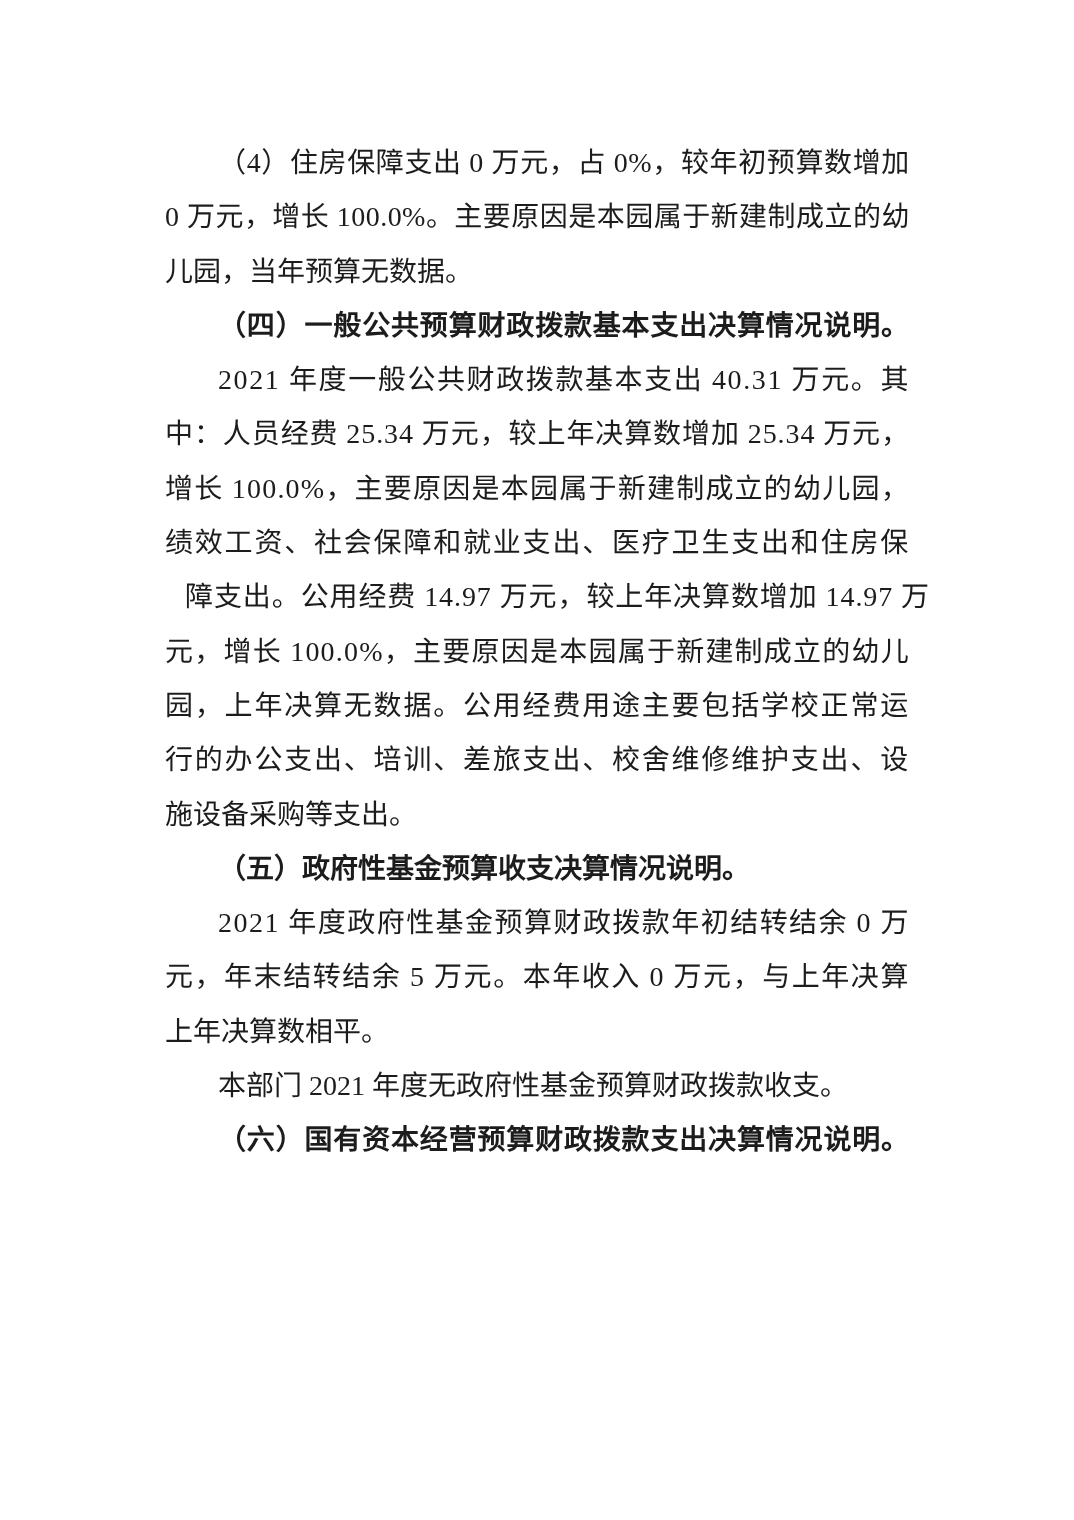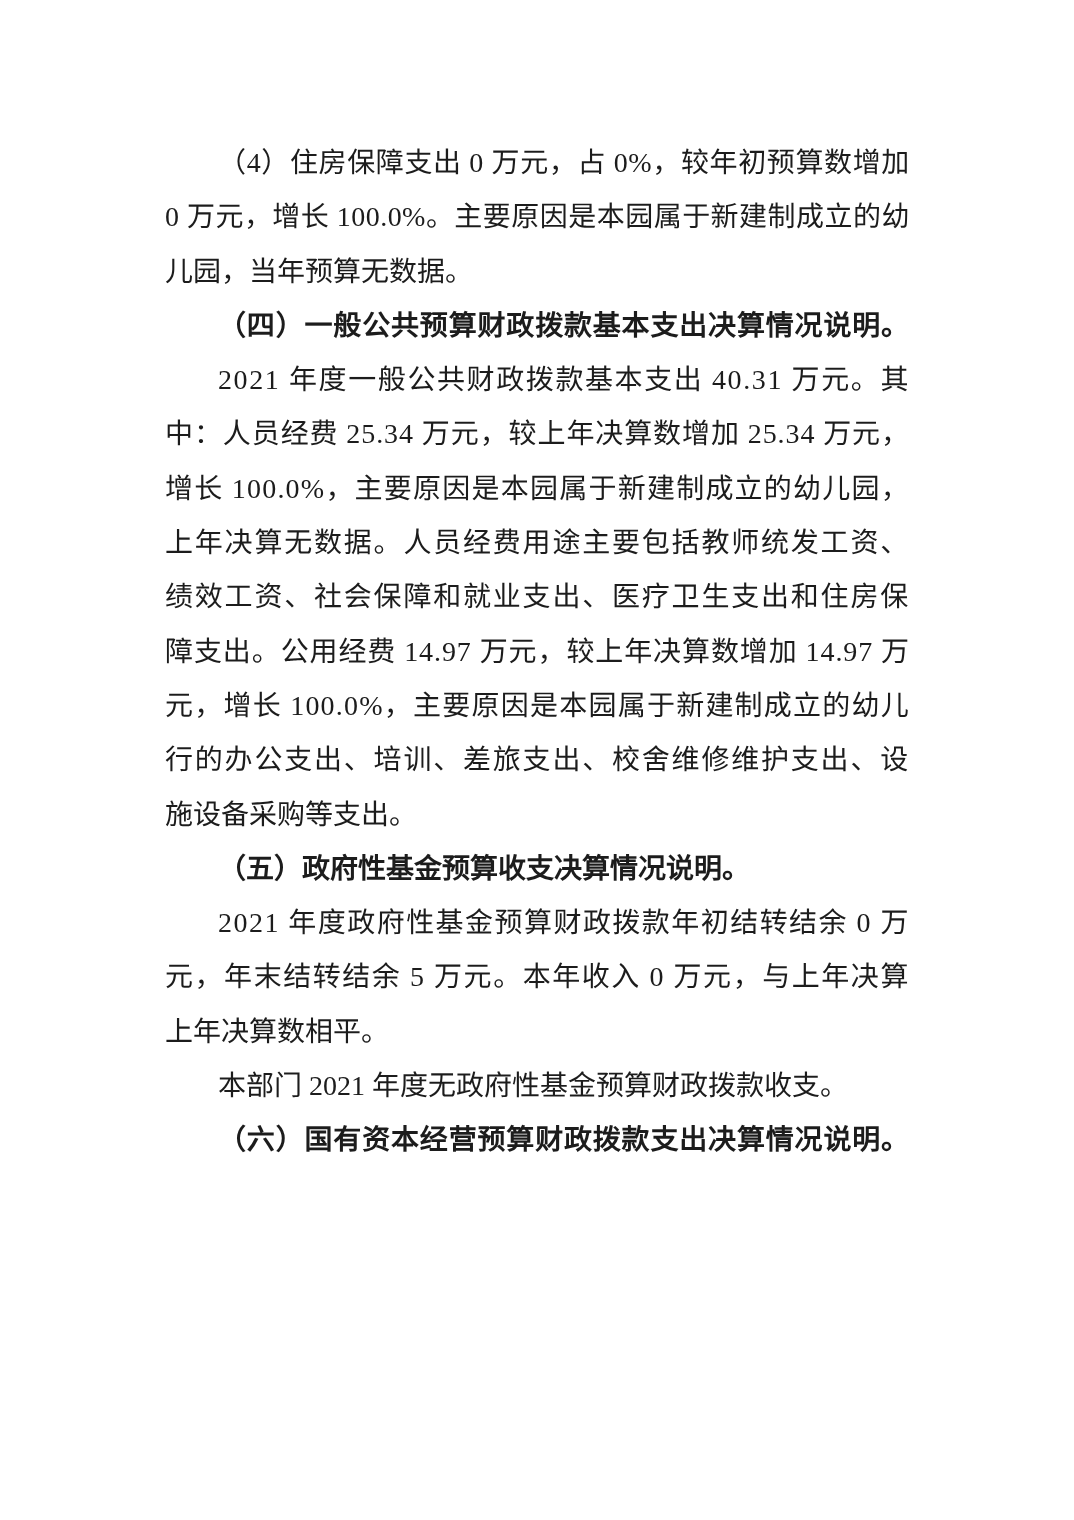--- a/index.html
+++ b/index.html
@@ -47,24 +47,24 @@
     </div>
 
     <div class="para">
       <div class="line indent bold fill"><span class="txt" style="letter-spacing: 0.83px;">（四）一般公共预算财政拨款基本支出决算情况说明。</span></div>
     </div>
 
     <div class="para">
       <div class="line indent fill"><span class="txt" style="letter-spacing: 1.6px;">2021 年度一般公共财政拨款基本支出 40.31 万元。其</span></div>
       <div class="line fill"><span class="txt" style="letter-spacing: 0.91px;">中：人员经费 25.34 万元，较上年决算数增加 25.34 万元，</span></div>
       <div class="line fill"><span class="txt" style="letter-spacing: 1.23px;">增长 100.0%，主要原因是本园属于新建制成立的幼儿园，</span></div>
-      <div class="line fill"><span class="txt" style="letter-spacing: 1.8px;">上年决算无数据。人员经费用途主要包括教师统发工资、</span></div>
       <div class="line fill"><span class="txt" style="letter-spacing: 1.8px;">绩效工资、社会保障和就业支出、医疗卫生支出和住房保</span></div>
-      <div class="line fill"><span class="txt" style="letter-spacing: 0.91px;">障支出。公用经费 14.97 万元，较上年决算数增加 14.97 万</span></div>
+      <div class="line fill"><span class="txt" style="letter-spacing: 0.91px; margin-left: 20px;">障支出。公用经费 14.97 万元，较上年决算数增加 14.97 万</span></div>
       <div class="line fill"><span class="txt" style="letter-spacing: 1.23px;">元，增长 100.0%，主要原因是本园属于新建制成立的幼儿</span></div>
+      <div class="line fill"><span class="txt" style="letter-spacing: 1.8px;">园，上年决算无数据。公用经费用途主要包括学校正常运</span></div>
       <div class="line fill"><span class="txt" style="letter-spacing: 1.8px;">行的办公支出、培训、差旅支出、校舍维修维护支出、设</span></div>
       <div class="line"><span class="txt">施设备采购等支出。</span></div>
     </div>
 
     <div class="para">
       <div class="line indent bold"><span class="txt">（五）政府性基金预算收支决算情况说明。</span></div>
     </div>
 
     <div class="para">
       <div class="line indent fill"><span class="txt" style="letter-spacing: 1.46px;">2021 年度政府性基金预算财政拨款年初结转结余 0 万</span></div>

